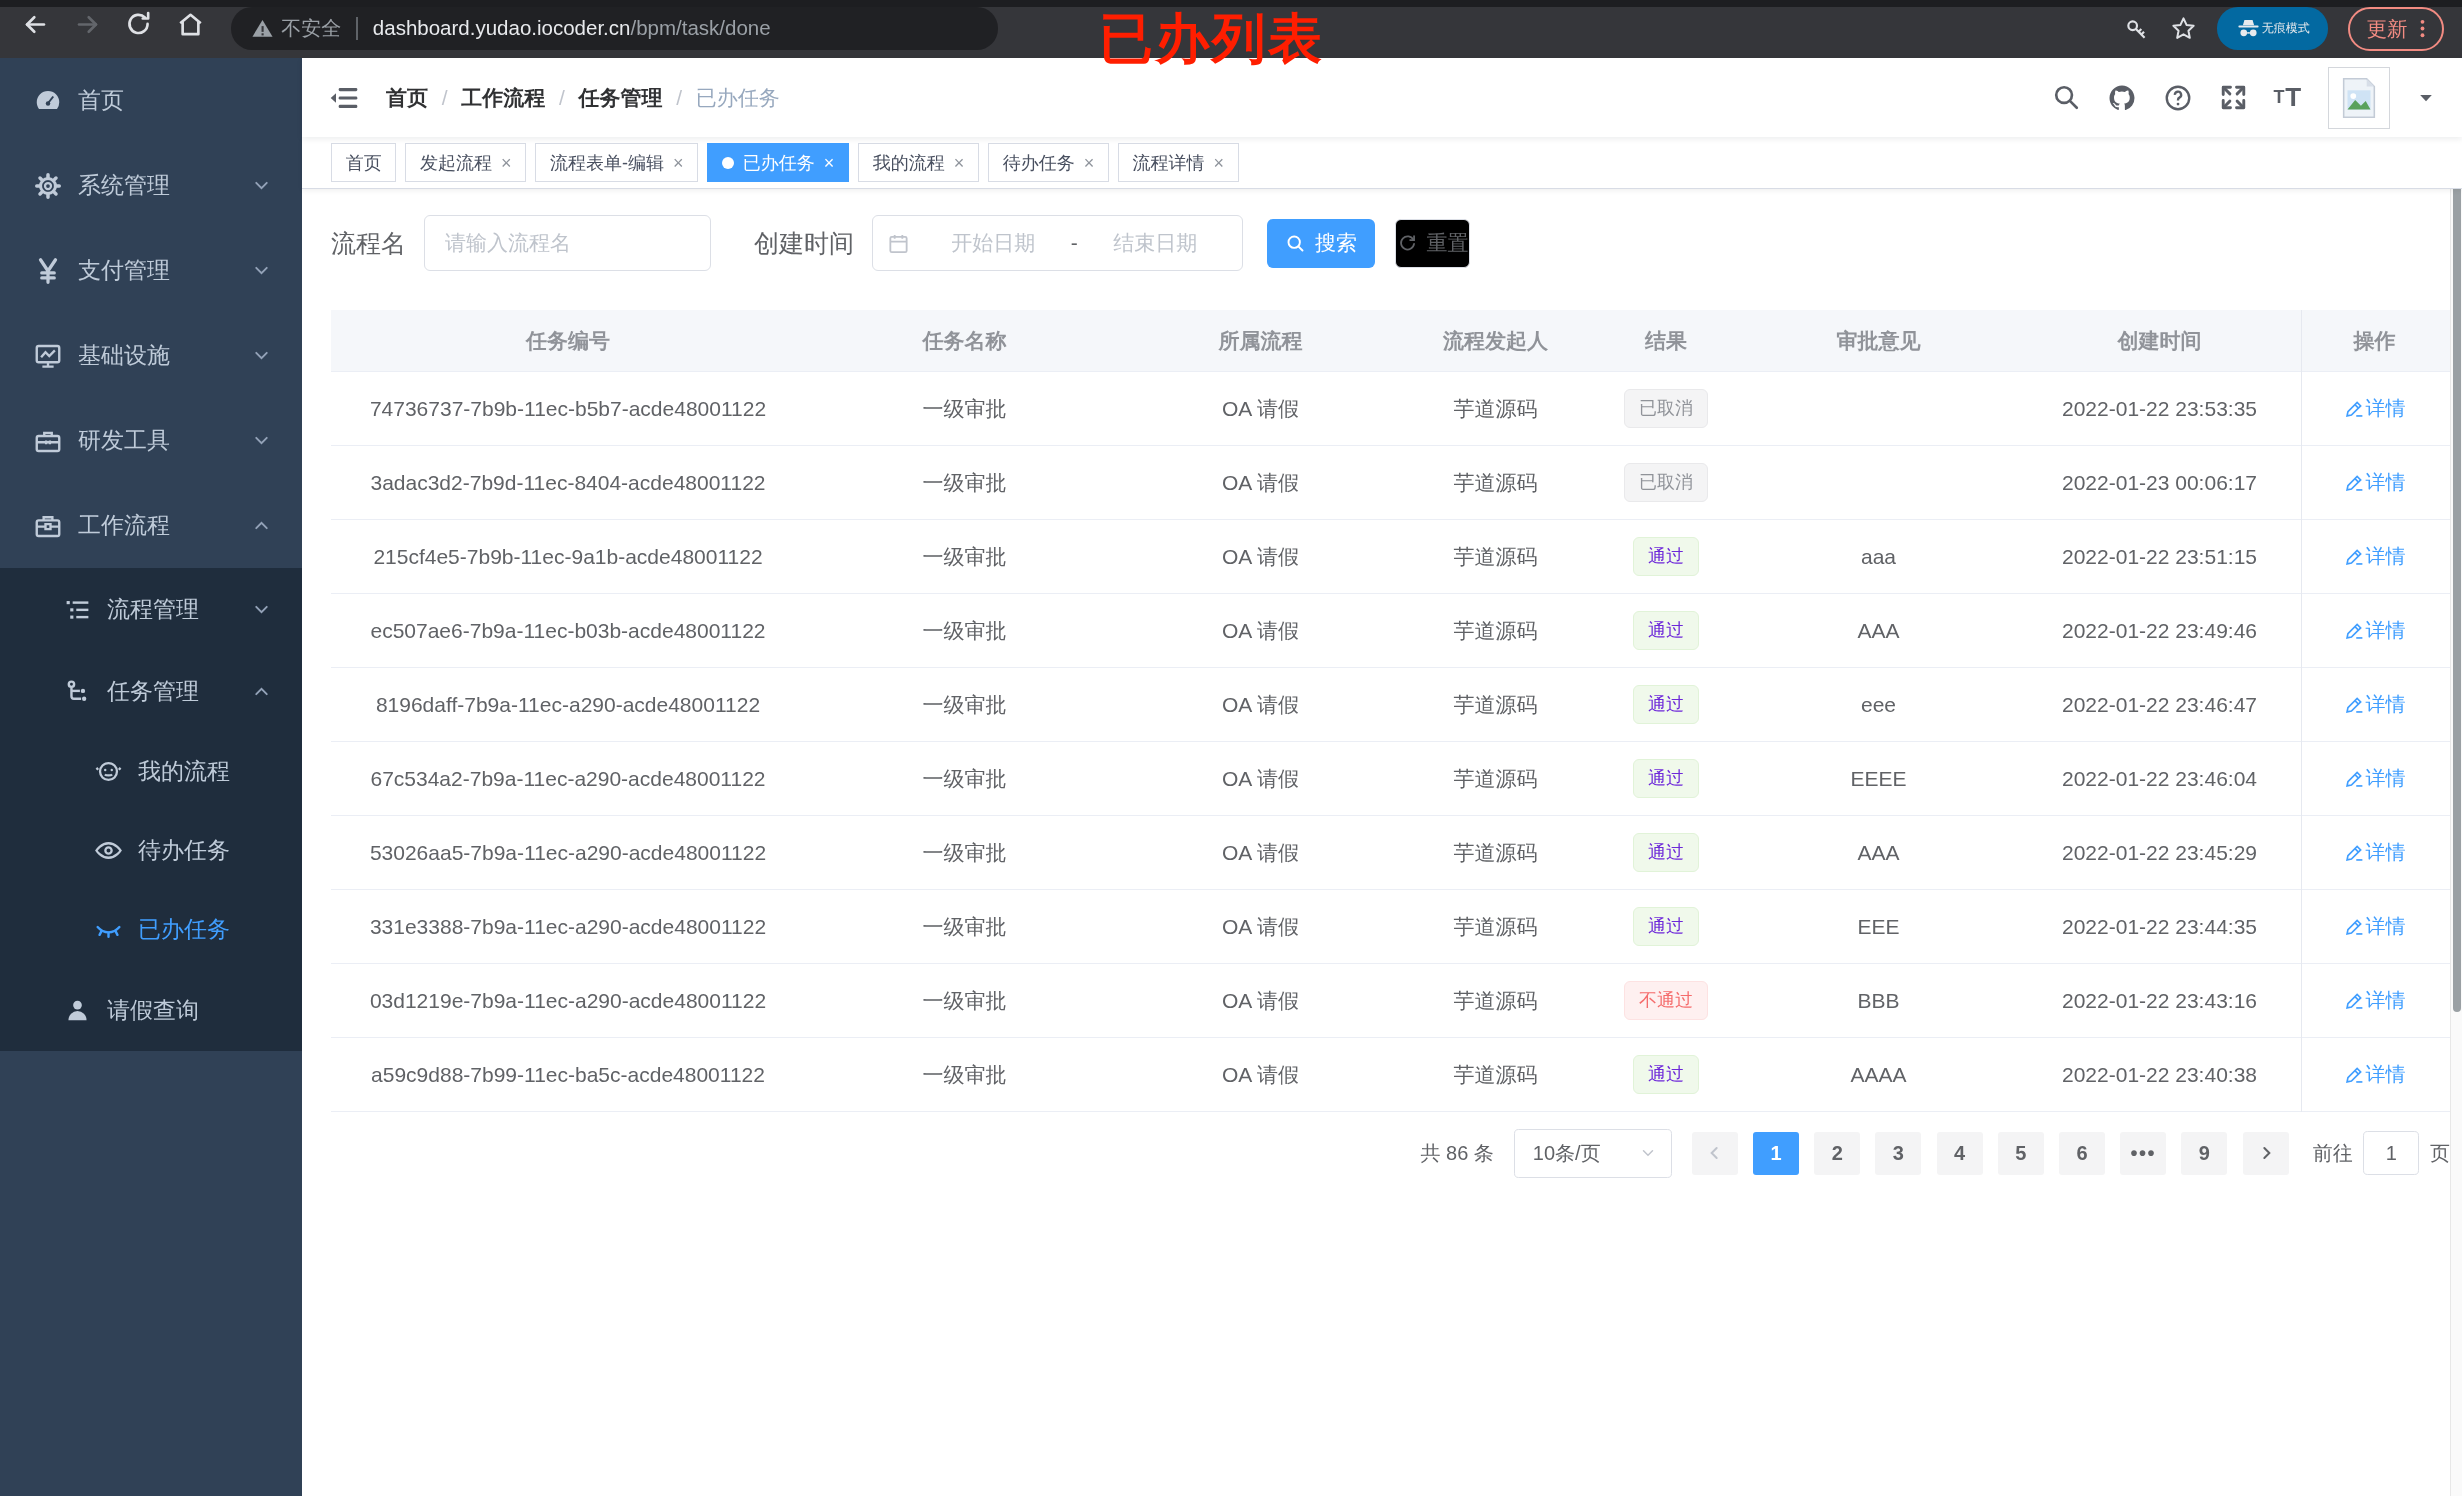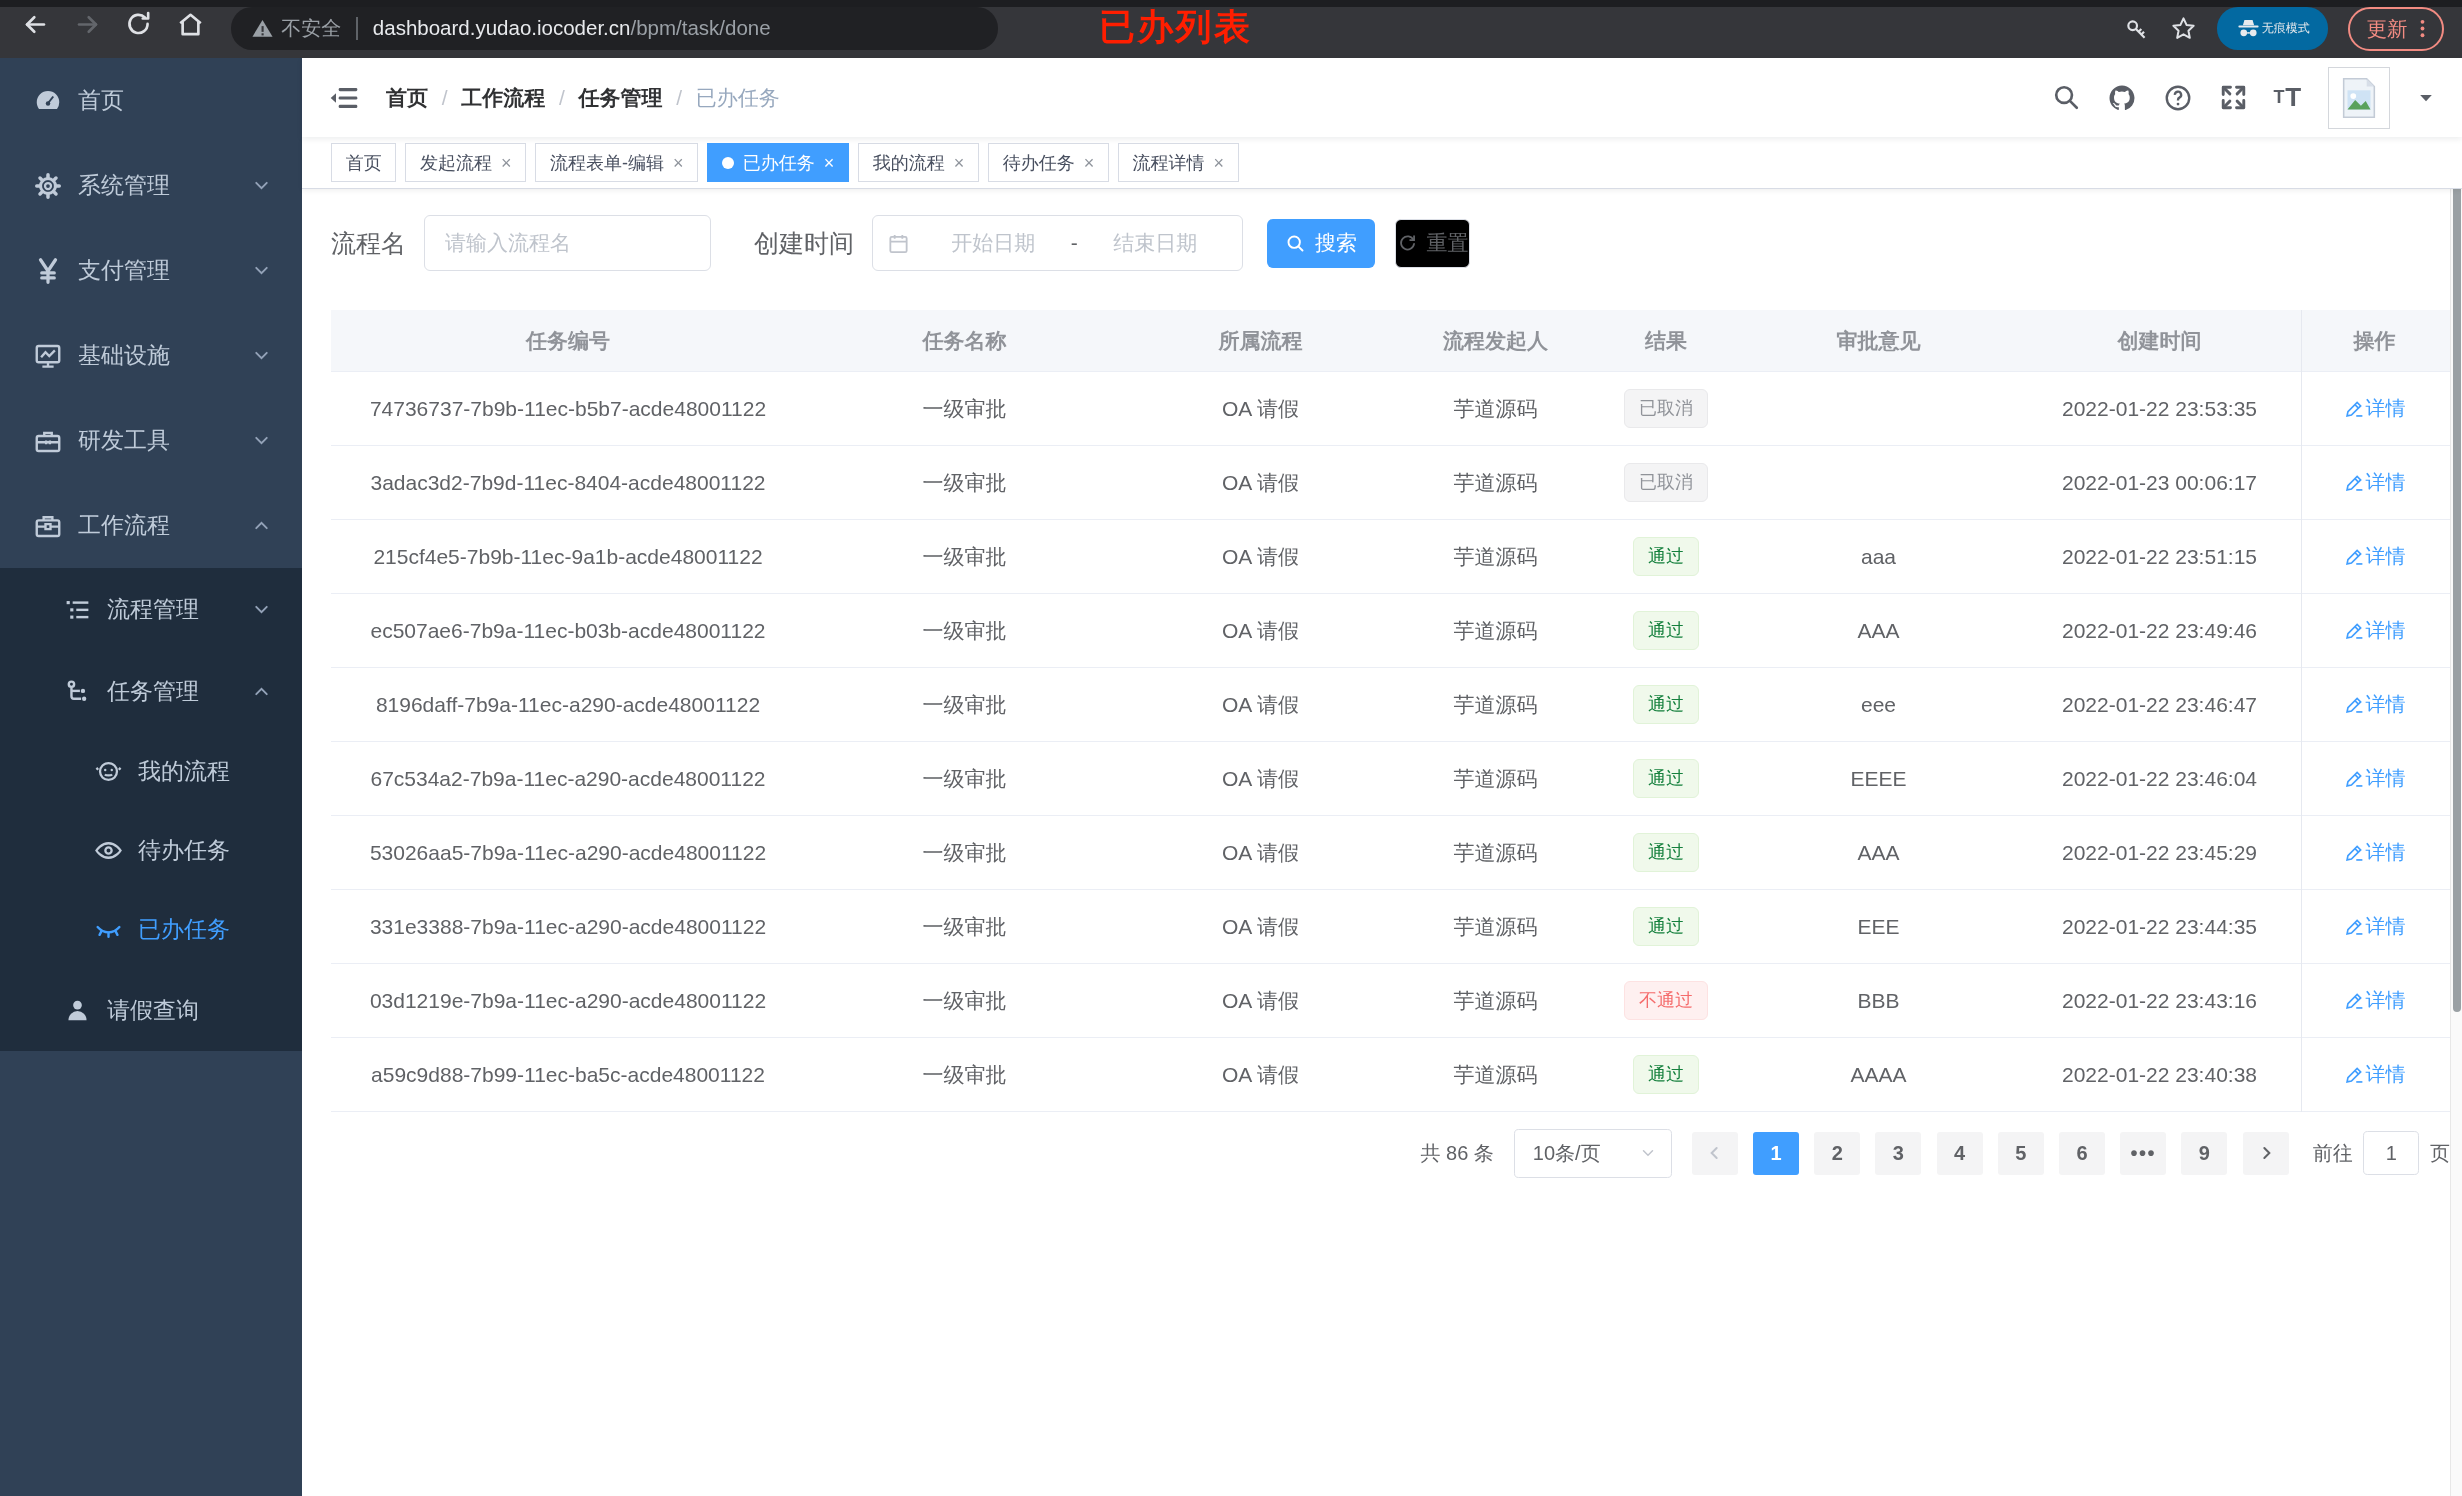--- a/index.html
+++ b/index.html
@@ -14,21 +14,21 @@
   .nav-btn { width:35px; height:35px; display:flex; align-items:center; justify-content:center;
     color:#dfe1e5; margin-right:16.7px; }
   .nav-btn.disabled { color:#63666b; }
   .url-pill { display:flex; align-items:center; height:43px; width:767px; background:#202124;
     border-radius:21px; padding:0 20px; margin-left:6px; }
   .url-warn { color:#9aa0a6; display:flex; align-items:center; }
   .url-warn-label { color:#9aa0a6; font-size:20px; margin-left:7.6px; }
   .url-div { width:1.5px; height:23px; background:#5f6368; margin:0 15px; }
   .url-domain { color:#e8eaed; font-size:20.5px; }
   .url-path { color:#9aa0a6; font-size:20.5px; }
-  .annotation { position:absolute; left:1099px; top:3px; font-size:36px; font-weight:700;
+  .annotation { position:absolute; left:1099px; top:3px; font-size:54px; font-weight:700;
     color:#ff1e00; letter-spacing:2.3px; z-index:5; }
   .chrome-right { margin-left:auto; display:flex; align-items:center; gap:20px; }
   .chrome-icon { color:#dfe1e5; display:flex; align-items:center; justify-content:center; }
   .incog-pill { display:flex; align-items:center; gap:0; height:43px; background:#0369a1;
     border-radius:21px; padding:0 18px; color:#e8eaed; font-size:12px; }
   .update-pill { display:flex; align-items:center; gap:4px; height:44px; border:2.3px solid #f28b82;
     border-radius:22px; padding:0 7.6px 0 16.7px; color:#f28b82; font-size:20.5px; }
 
   
   .app { display:flex; height:1439px; }
@@ -102,21 +102,21 @@
   .t-row { display:flex; align-items:center; height:74px; border-bottom:1.5px solid #ebeef5; background:#fff; }
   .t-head { height:62px; background:#f5f7fa; color:#909399; font-weight:700; border-bottom:1.5px solid #ebeef5; }
   .tc { text-align:center; flex-shrink:0; display:flex; align-items:center; justify-content:center; }
   .c1{width:474px;} .c2{width:319px;} .c3{width:273px;} .c4{width:197px;}
   .c5{width:144px;} .c6{width:281px;} .c7{width:281px;} .c8{width:149px;}
   .fixed-div { position:absolute; top:0; bottom:0; left:1970px; width:0;
     border-left:1.5px solid #e6e9f0; box-shadow:-10.6px 0 12px -7.6px rgba(0,0,0,.18); }
   .badge { display:inline-block; height:39px; line-height:36px; padding:0 13.7px; border-radius:6px;
     font-size:18px; border:1.5px solid; }
   .badge.info    { color:#909399; background:#f4f4f5; border-color:#e9e9eb; }
-  .badge.success { color:#15803d; background:#f0f9eb; border-color:#e1f3d8; }
+  .badge.success { color:#6d28d9; background:#f0f9eb; border-color:#e1f3d8; }
   .badge.danger  { color:#f56c6c; background:#fef0f0; border-color:#fde2e2; }
   .action-link { color:#409eff; font-size:20px; display:flex; align-items:center; gap:1px; cursor:pointer; }
 
   
   .pager-row { display:flex; align-items:center; justify-content:flex-end; margin-top:16.7px;
     height:49px; width:2119px; font-size:20px; color:#606266; }
   .total-label { margin-right:20px; }
   .size-select { display:flex; align-items:center; justify-content:space-between; width:158px; height:49px;
     border:1.5px solid #dcdfe6; border-radius:4.6px; padding:0 13.7px 0 18px; color:#606266; cursor:pointer; }
   .size-select .sel-caret { color:#c0c4cc; display:flex; }

